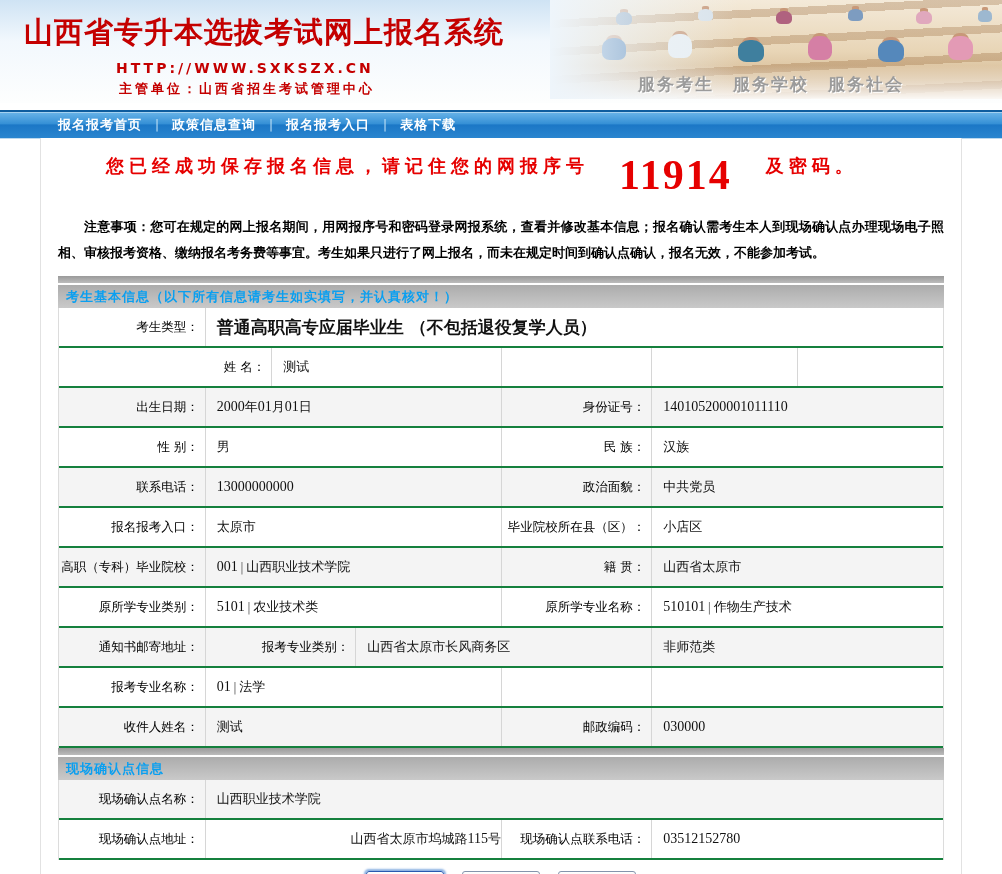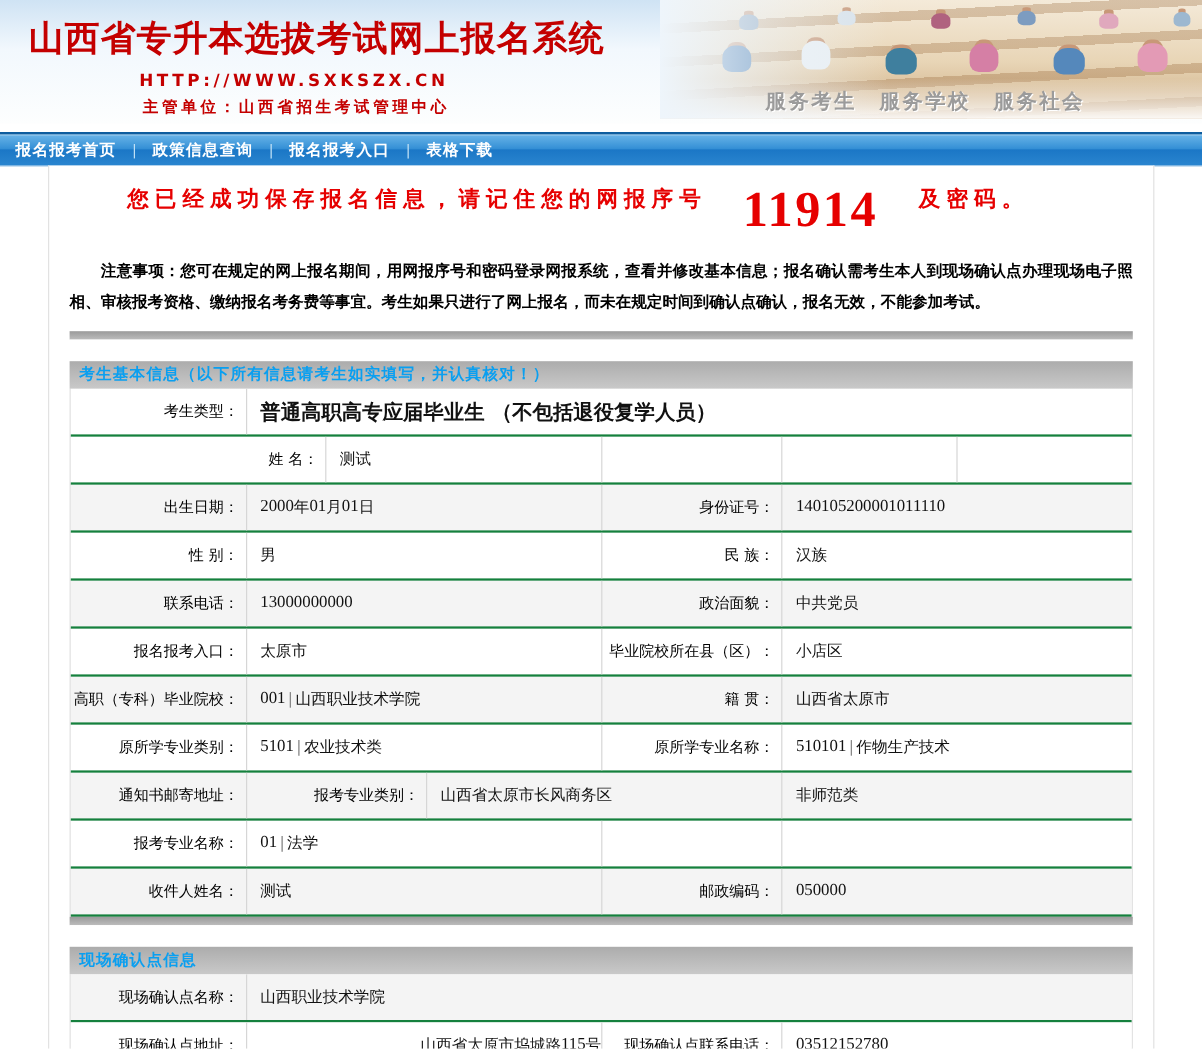--- a/index.html
+++ b/index.html
@@ -21,41 +21,41 @@
   .brand{position:relative;z-index:1;padding:13px 0 0 24px;}
   .brand h1{margin:0;font-size:29px;font-weight:bold;letter-spacing:1px;color:#c40000;white-space:nowrap;}
   .brand .url{margin:7px 0 0 92px;font-size:14px;font-weight:bold;letter-spacing:3px;color:#c40000;}
   .brand .org{margin:4px 0 0 95px;font-size:13px;font-weight:bold;letter-spacing:3px;color:#c40000;}
 
   
   .nav-gap{height:7px;background:#fff;}
   nav{height:26px;border-top:2px solid #0d5c9e;
     background:linear-gradient(180deg,#69b4e8 0%,#3590d6 45%,#1b77c6 50%,#2a85cf 100%);
     box-shadow:inset 0 1px 0 rgba(255,255,255,.4), 0 1px 0 #bcd8ee;
-    display:flex;align-items:center;}
+    display:flex;align-items:center;padding-left:45px;}
   nav a{color:#fff;font-size:13px;font-weight:bold;letter-spacing:1px;text-decoration:none;margin:0 13px;white-space:nowrap;}
   nav .sep{color:#bfe0f5;font-size:12px;}
 
   
   .content{margin:0 40px;border-left:1px solid #e2e2e2;border-right:1px solid #e2e2e2;
     padding:0 17px;min-height:738px;background:#fff;}
 
   .msg{display:flex;padding:16px 0 2px 48px;color:#e60000;font-weight:bold;height:52px;}
   .msg-text{font-size:18px;letter-spacing:5px;white-space:nowrap;}
   .serial{font-family:"Liberation Serif","DejaVu Serif",serif;font-size:42px;line-height:1;
     margin:0 34px 0 30px;letter-spacing:2px;font-weight:bold;}
 
   .notice{margin:6px 0 0 0;font-size:13px;font-weight:bold;color:#000;line-height:26px;
     text-align:justify;text-indent:2em;}
 
   .section-head{margin-top:0;}
   .section-head.first{margin-top:10px;}
   .gray-band{height:7px;background:linear-gradient(180deg,#9a9a9a,#bcbcbc);border-bottom:2px solid #fff;}
   .section-bar{height:23px;line-height:23px;background:linear-gradient(180deg,#acacac,#c9c9c9);
-    color:#0a9ff0;font-weight:bold;font-size:13px;padding-left:8px;letter-spacing:1px;margin-top:16px;}
+    color:#0a9ff0;font-weight:bold;font-size:13px;padding-left:8px;letter-spacing:1px;}
 
   .tbl{border-left:1px solid #dcdcdc;border-right:1px solid #dcdcdc;}
   .row{display:flex;align-items:stretch;min-height:38px;background:#fff;border-bottom:2px solid #15803d;}
   .row.shade{background:#f4f4f4;}
   .cell{display:flex;align-items:center;box-sizing:border-box;overflow:hidden;}
   .cell + .cell{border-left:1px solid #d6d6d6;}
   .cell.lab{justify-content:flex-end;padding-right:6px;font-size:12.5px;color:#000;white-space:nowrap;}
   .cell.val{justify-content:flex-start;padding-left:11px;font-size:13px;color:#111;white-space:nowrap;}
   .cell.val.big{font-size:17px;font-weight:bold;}
   .d{font-family:"Liberation Serif","DejaVu Serif",serif;font-size:14px;}
@@ -183,21 +183,21 @@
           <div class="cell lab" style="width: 16.5%;">报考专业名称：</div>
           <div class="cell val" style="width: 33.5%;"><span class="d">01</span> <span class="pipe">|</span> 法学</div>
           <div class="cell" style="width: 17%;"></div>
           <div class="cell" style="width: 33%;"></div>
         </div>
         <div class="row shade">
           <div class="cell lab" style="width: 16.5%;">收件人姓名：</div>
           <div class="cell val" style="width: 33.5%;">测试</div>
           <div class="cell lab" style="width: 17%;">邮政编码：</div>
           <div class="cell val" style="width: 33%;">
-            <span class="d">050000</span>
+            <span class="d">030000</span>
           </div>
         </div>
       </div>
 
     <div class="section-head">
       <div class="gray-band"></div>
       <div class="section-bar">现场确认点信息</div>
     </div>
     <div class="tbl" id="tbl-confirm">
         <div class="row shade">

